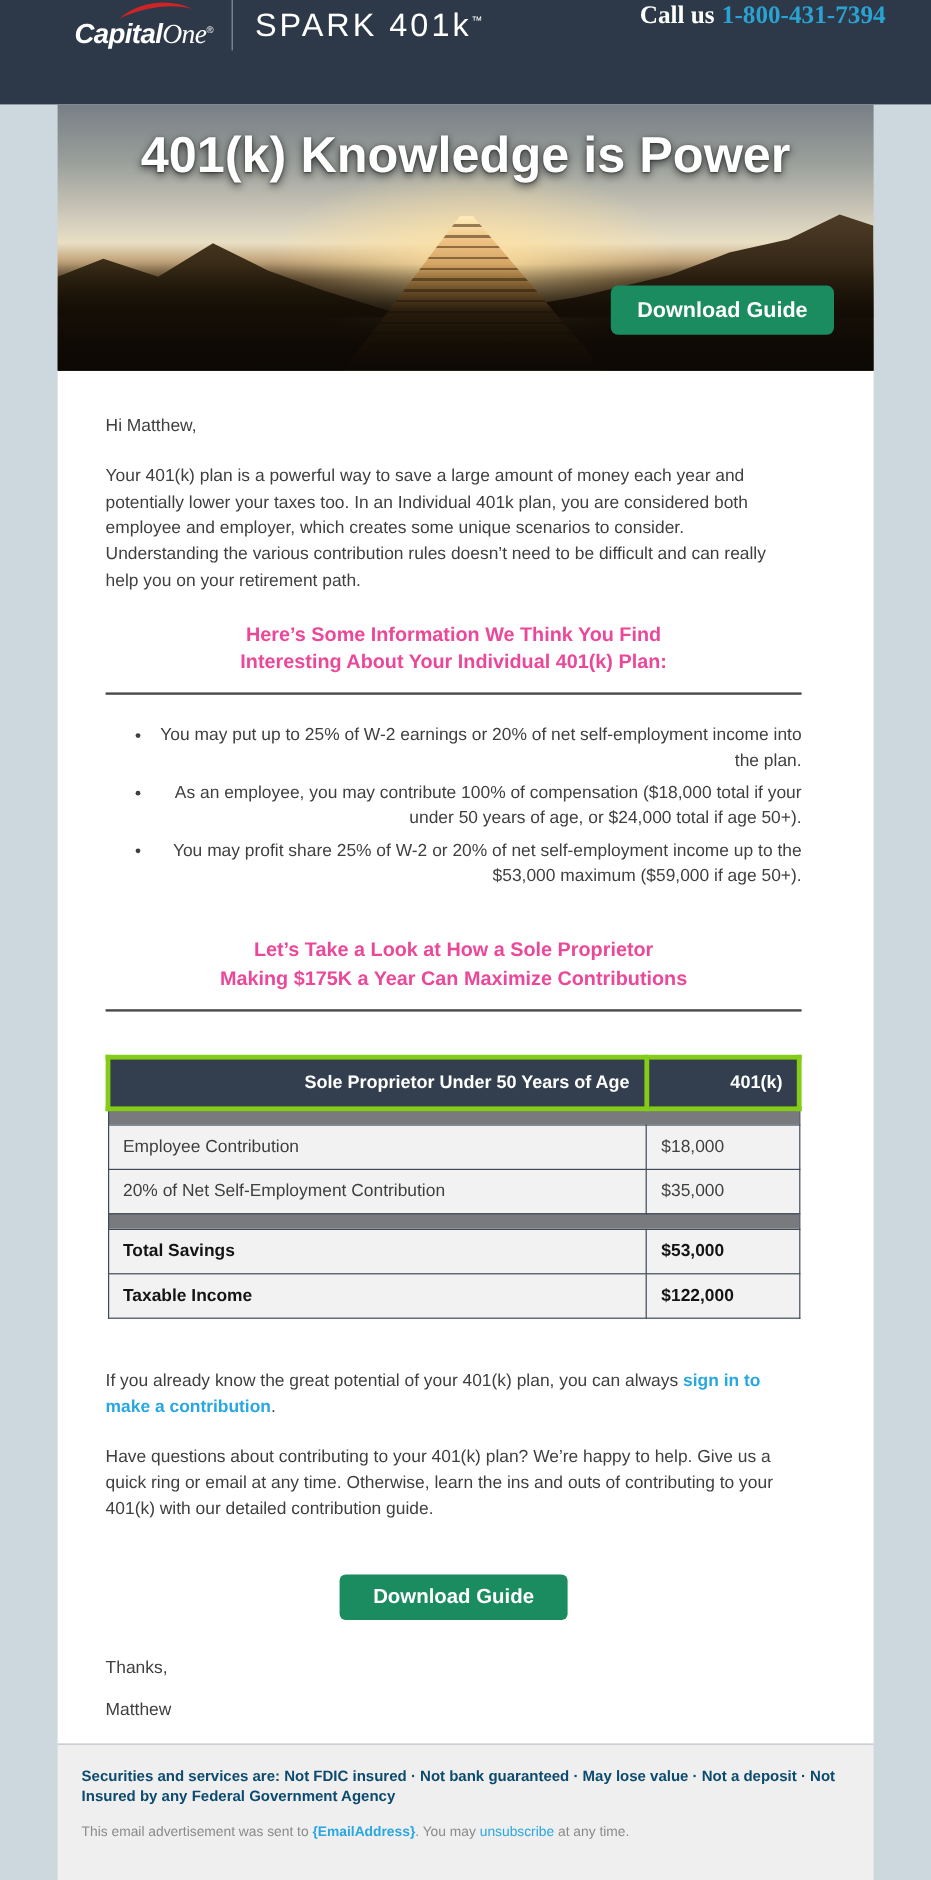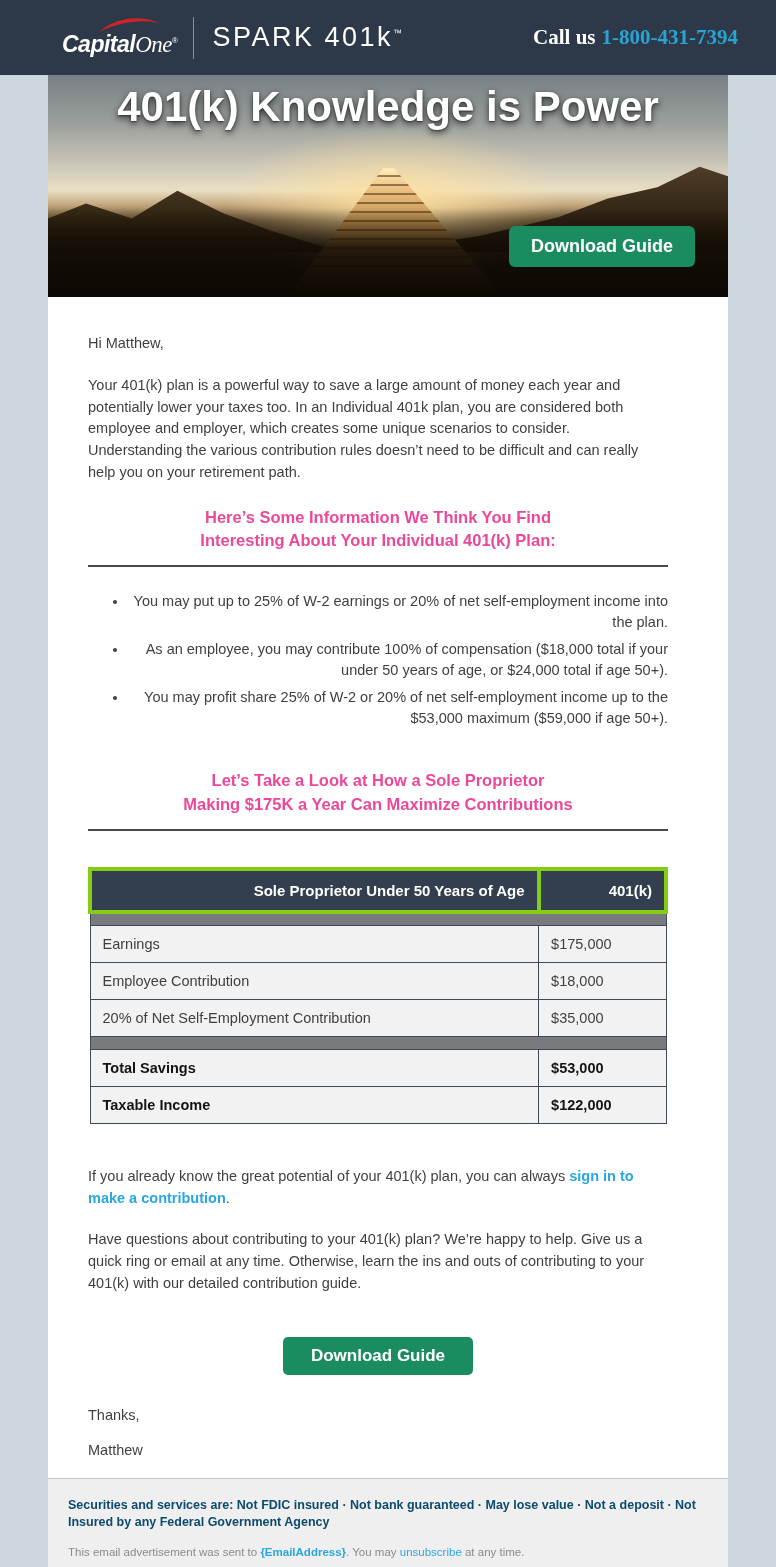--- a/index.html
+++ b/index.html
@@ -6,23 +6,23 @@
   html, body { margin: 0; padding: 0; }
   body {
     width: 776px;
     background: #ccd7de;
     font-family: "Liberation Sans", sans-serif;
     -webkit-font-smoothing: antialiased;
   }
 
   
   .topbar {
-    width: 776px; height: 75px;
+    width: 776px; height: 87px;
     background: #2d3948;
-    display: flex; align-items: center; justify-content: space-between;
+    display: flex; align-items: flex-start; justify-content: space-between;
     padding: 0 38px 0 62px;
   }
   .brand-group { display: flex; align-items: center; }
   .caplogo { position: relative; padding-top: 14px; }
   .caplogo svg { position: absolute; top: -2px; left: 36px; }
   .caplogo-text { color: #fff; font-size: 23px; font-style: italic; letter-spacing: -0.5px; white-space: nowrap; }
   .caplogo-text .cap { font-weight: bold; }
   .caplogo-text .one { font-weight: 400; font-family: "Liberation Serif", serif; }
   .caplogo-text sup { font-size: 8px; font-style: normal; }
   .brand-divider { width: 1px; height: 42px; background: rgba(255,255,255,0.45); margin: 0 18px 0 16px; }
@@ -54,21 +54,21 @@
     background: linear-gradient(180deg, rgba(20,13,5,0) 0%, rgba(18,12,5,0.85) 45%, #0c0803 100%);
   }
   .hero .boardwalk {
     position: absolute; bottom: 0; left: 0; width: 100%; height: 58%;
     clip-path: polygon(49.3% 0, 50.9% 0, 67% 100%, 35% 100%);
     background:
       repeating-linear-gradient(180deg, rgba(70,44,16,0) 0 7px, rgba(70,44,16,0.55) 7px 9px),
       linear-gradient(180deg, #ffeebc 0%, #eec183 16%, #c2924f 42%, #94682f 68%, #6b4a1e 100%);
   }
   .hero-title {
-    position: absolute; top: 8px; left: 0; width: 100%;
+    position: absolute; top: 18px; left: 0; width: 100%;
     text-align: center; color: #ffffff;
     font-size: 42px; font-weight: bold; letter-spacing: 0px;
     text-shadow: 0 3px 7px rgba(0,0,0,0.65), 0 1px 2px rgba(0,0,0,0.5);
   }
   .hero-cta {
     position: absolute; right: 33px; bottom: 30px;
     background: #1b8c60; color: #fff;
     font-size: 18px; font-weight: bold;
     padding: 10px 22px; border-radius: 6px;
     cursor: pointer; border: none;
@@ -183,24 +183,20 @@
       </colgroup>
     <tbody>
         <tr>
       <th>Sole Proprietor Under 50 Years of Age</th>
       <th>401(k)</th>
     </tr>
     <tr>
           <td class="spacer" colspan="2"></td>
         </tr>
     <tr>
-      <td>Earnings</td>
-      <td>$175,000</td>
-    </tr>
-    <tr>
       <td>Employee Contribution</td>
       <td>$18,000</td>
     </tr>
     <tr>
       <td>20% of Net Self-Employment Contribution</td>
       <td>$35,000</td>
     </tr>
     <tr>
           <td class="spacer" colspan="2"></td>
         </tr>

